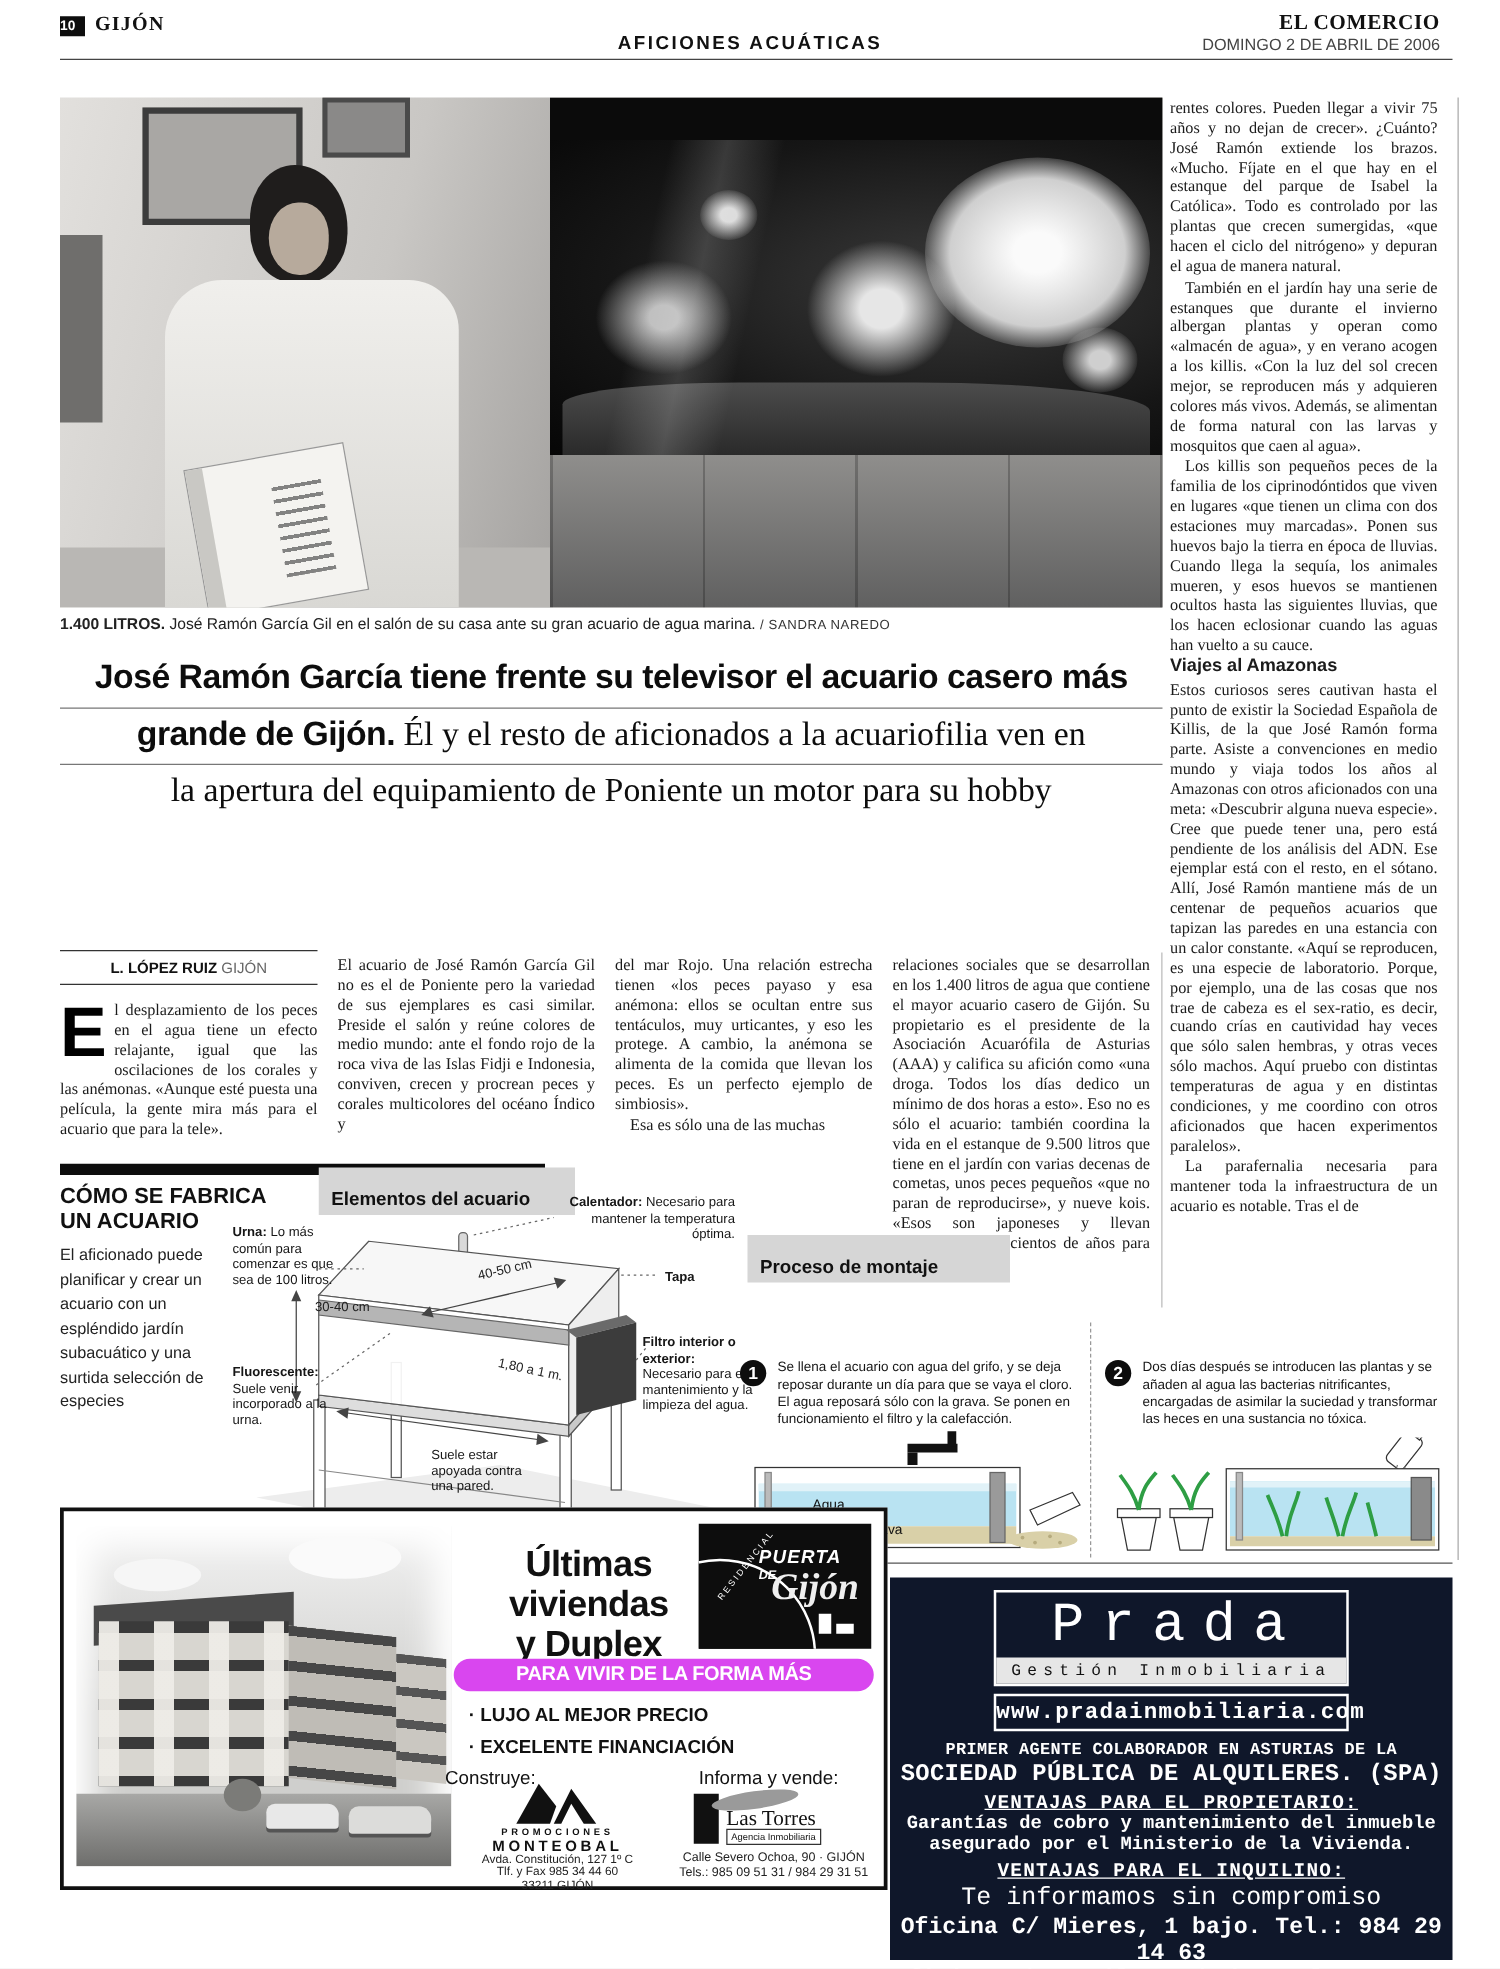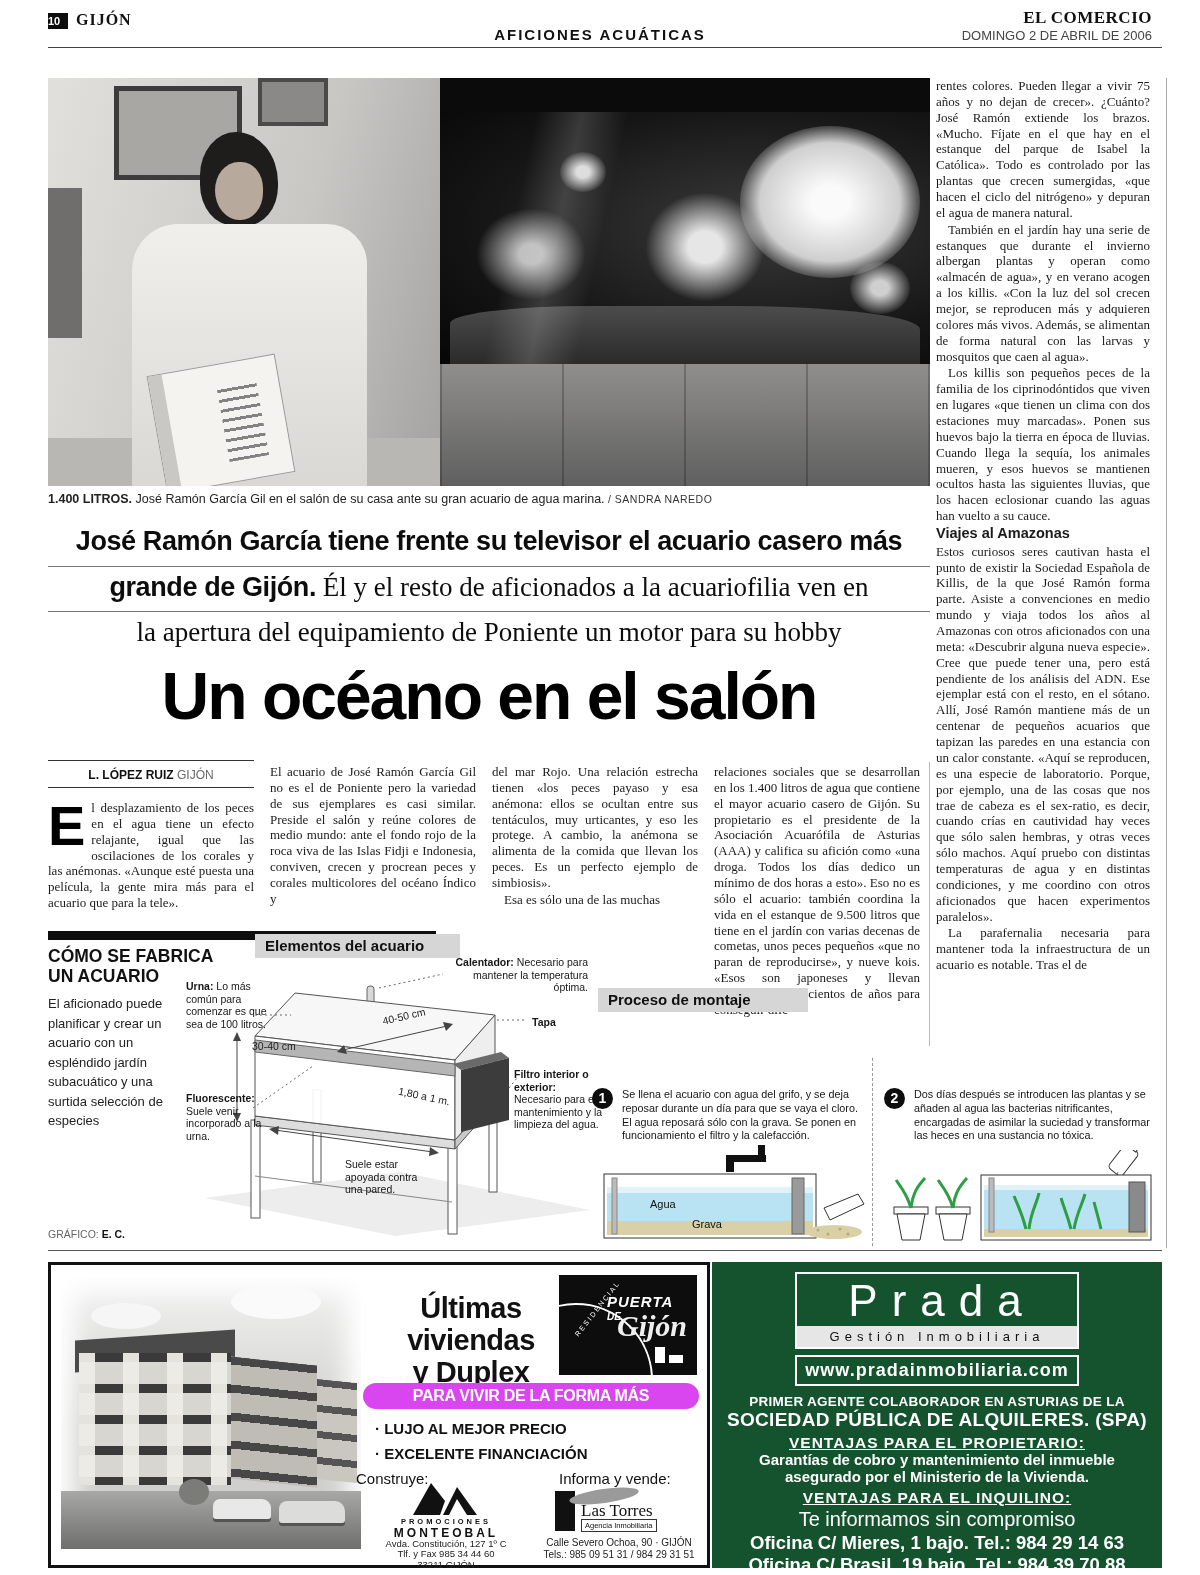--- a/index.html
+++ b/index.html
@@ -14,33 +14,33 @@
   
   .body-col{font-size:13px;line-height:1.22;text-align:justify;color:#1b1b1b;}
   .body-col p{margin:0 0 1px 0;text-indent:12px;}
   .body-col p.noind{text-indent:0;}
   .dropcap{float:left;font-family:"Liberation Sans",sans-serif;font-weight:bold;
            font-size:56px;line-height:.82;margin:3px 6px 0 0;color:#000;}
   .subhead{font-family:"Liberation Sans",sans-serif;font-weight:bold;font-size:14.5px;
            margin:7px 0 3px 0;text-indent:0 !important;text-align:left;}
   
   .gstrip{background:#d6d6d6;font-family:"Liberation Sans",sans-serif;font-weight:bold;
-          font-size:15px;padding:3px 10px 4px 10px;color:#111;}
+          font-size:15px;padding:17px 10px 4px 10px;color:#111;}
   .lbl{font-family:"Liberation Sans",sans-serif;font-size:10.5px;line-height:1.2;color:#161616;}
   .dim{font-family:"Liberation Sans",sans-serif;font-size:10.5px;color:#222;white-space:nowrap;}
   .stepnum{width:21px;height:21px;border-radius:50%;background:#0d0d0d;color:#fff;text-align:center;
            font:bold 14px/21px "Liberation Sans",sans-serif;}
   .steptext{font-family:"Liberation Sans",sans-serif;font-size:10.8px;line-height:1.28;color:#161616;}
   
   .sfline{width:882px;text-align:center;font-size:27px;line-height:1.0;color:#0d0d0d;}
   .sf-bold{font-family:"Liberation Sans",sans-serif;font-weight:bold;letter-spacing:-.4px;}
   .sf-serif{font-family:"Liberation Serif",serif;}
   
   .adL{border:3px solid #111;background:#fff;}
-  .adR{background:#14532d;color:#fff;text-align:center;font-family:Liberation Sans, sans-serif;}
+  .adR{background:#0f172a;color:#fff;text-align:center;font-family:Liberation Mono, monospace;}
   .adR .u{text-decoration:underline;}
   .caption{font-family:"Liberation Sans",sans-serif;font-size:12.5px;color:#222;}
 </style>
 </head>
 <body>
 
 <div class="page">
 
   <div class="abs" style="left:48px;top:13px;width:20px;height:16px;background:#0d0d0d;color:#fff;
        text-align:left;font:bold 11px/16px 'Liberation Sans',sans-serif;">10</div>
@@ -92,22 +92,20 @@
   <div class="abs caption" style="left:48px;top:492px;width:882px;">
     <b>1.400 LITROS. </b><span>José Ramón García Gil en el salón de su casa ante su gran acuario de agua marina.</span><span style="font-size:10.5px;letter-spacing:.5px;color:#333;"> / SANDRA NAREDO</span>
   </div>
 
   <div class="abs sfline sf-bold" style="left:48px;top:528px;">José Ramón García tiene frente su televisor el acuario casero más</div>
   <div class="abs rule" style="left:48px;top:566px;width:882px;background:#777;"></div>
   <div class="abs sfline" style="left:48px;top:574px;"><span class="sf-bold">grande de Gijón.</span><span class="sf-serif"> Él y el resto de aficionados a la acuariofilia ven en</span></div>
   <div class="abs rule" style="left:48px;top:611px;width:882px;background:#777;"></div>
   <div class="abs sfline sf-serif" style="left:48px;top:619px;">la apertura del equipamiento de Poniente un motor para su hobby</div>
 
-  <div class="abs sans b" style="left:48px;top:658px;width:882px;text-align:center;font-size:66px;
-       letter-spacing:-2px;color:#000;">Un océano en el salón</div>
 
   <div class="abs" style="left:48px;top:760px;width:206px;border-top:1px solid #333;border-bottom:1px solid #333;
        text-align:center;padding:4px 0;">
     <span class="sans b" style="font-size:12px;">L. LÓPEZ RUIZ</span><span class="sans" style="font-size:12px;color:#666;"> GIJÓN</span>
   </div>
 
   <div class="abs body-col" style="left:48px;top:800px;width:206px;height:136px;">
     <p class="noind"><span class="dropcap">E</span><span>l desplazamiento de los peces en el agua tiene un efecto relajante, igual que las oscilaciones de los corales y las anémonas. «Aunque esté puesta una película, la gente mira más para el acuario que para la tele».</span></p>
   </div>
   <div class="abs body-col" style="left:270px;top:764px;width:206px;height:172px;">
@@ -251,21 +249,21 @@
       <path d="M140,79 C136,63 132,56 128,46" stroke="#2e9e44" stroke-width="3" fill="none"></path>
       <path d="M143,79 C145,61 151,53 153,43" stroke="#2e9e44" stroke-width="3" fill="none"></path>
       <path d="M185,79 C181,64 178,58 175,48" stroke="#2e9e44" stroke-width="3" fill="none"></path>
       <path d="M188,79 C191,62 196,55 199,44" stroke="#2e9e44" stroke-width="3" fill="none"></path>
       <path d="M215,79 C212,66 210,60 208,52" stroke="#2e9e44" stroke-width="3" fill="none"></path>
     </svg>
   </div>
 
   <div class="abs rule" style="left:48px;top:1250px;width:1114px;background:#555;"></div>
 
-  <div class="abs adL" style="left:48px;top:1262px;width:656px;height:300px;">
+  <div class="abs adL" style="left:48px;top:1206px;width:656px;height:300px;">
 
     <div class="abs" style="left:10px;top:12px;width:300px;height:272px;overflow:hidden;
          background:linear-gradient(#f2f2f2,#cfcfcd 55%);box-shadow:inset 0 0 26px 14px #fff;">
       <div class="abs" style="left:170px;top:8px;width:90px;height:34px;border-radius:50%;background:#fafafa;"></div>
       <div class="abs" style="left:30px;top:26px;width:70px;height:26px;border-radius:50%;background:#f6f6f6;"></div>
       <div class="abs" style="left:14px;top:58px;width:160px;height:32px;background:#4a4a4a;transform:skewY(-4deg);"></div>
       <div class="abs" style="left:18px;top:76px;width:152px;height:132px;
            background:repeating-linear-gradient(90deg,rgba(238,236,231,.95) 0 16px,transparent 16px 44px),
            repeating-linear-gradient(180deg,#3a3a3a 0 9px,#d8d6d0 9px 31px);"></div>
       <div class="abs" style="left:170px;top:84px;width:86px;height:122px;transform:skewY(6deg);

